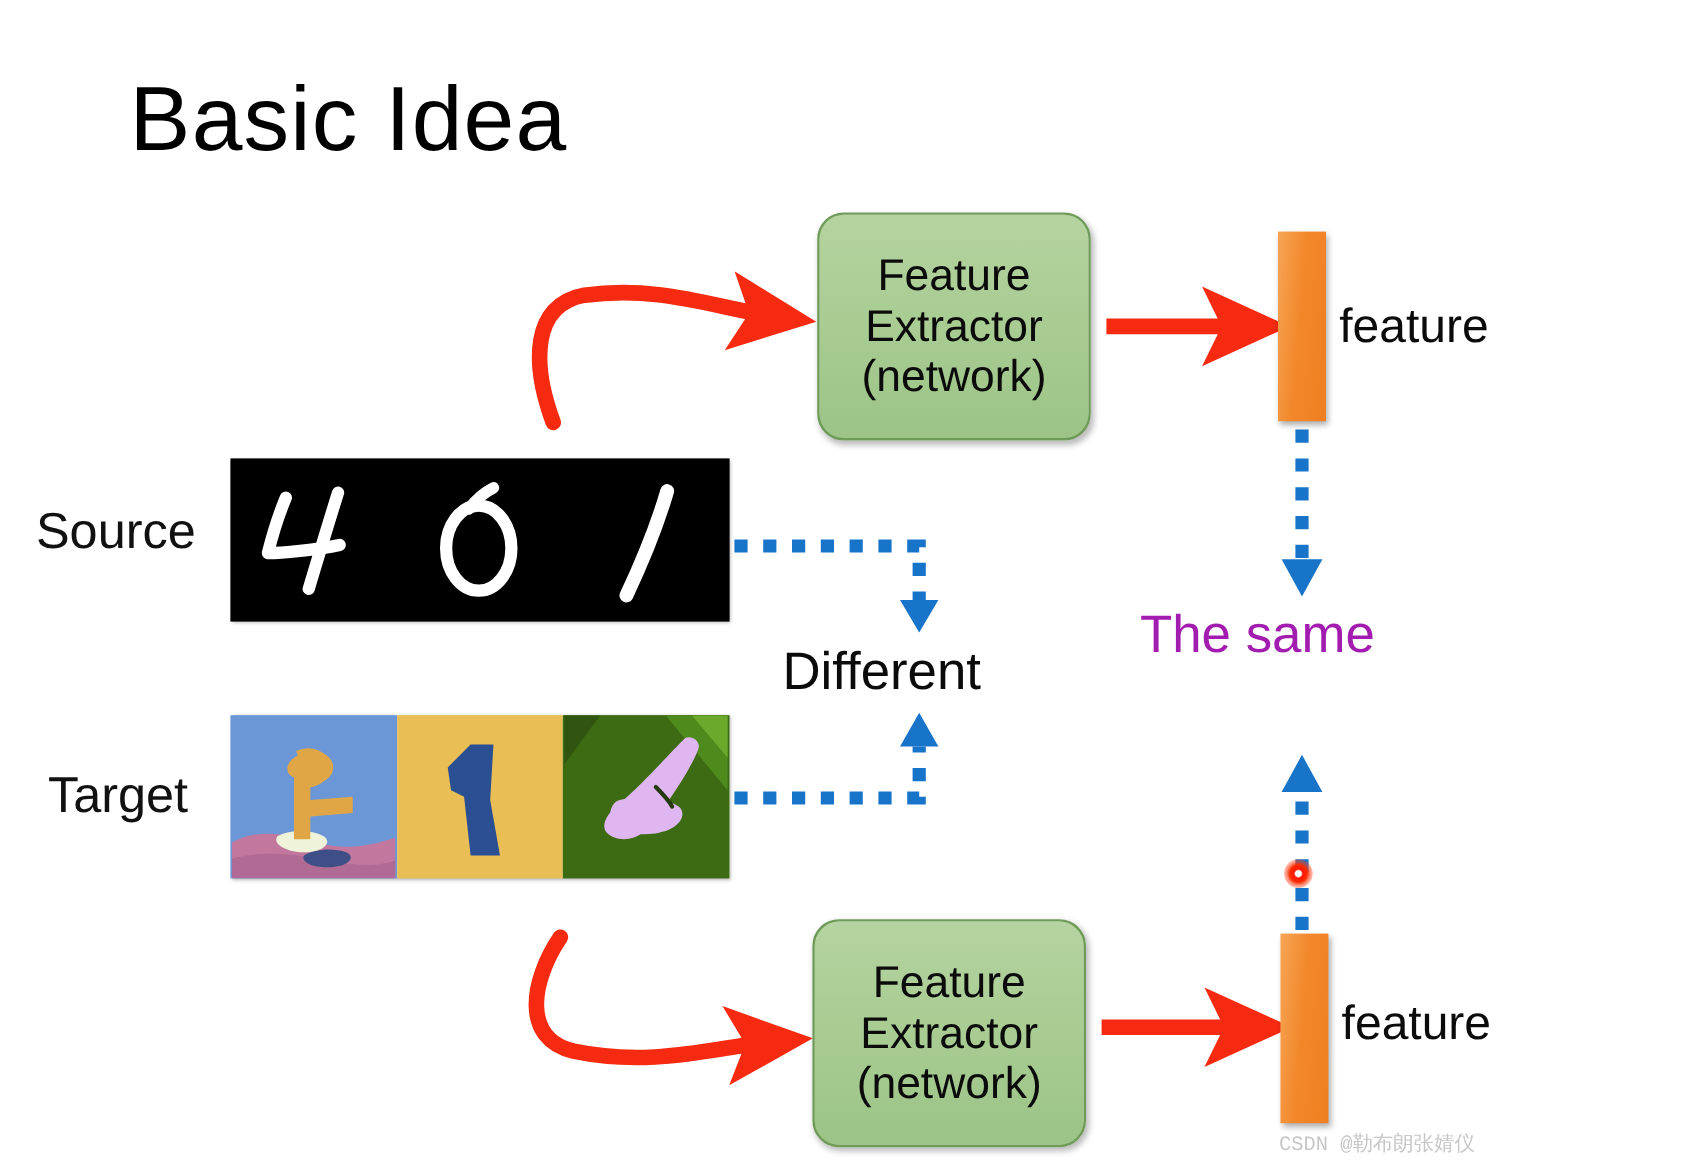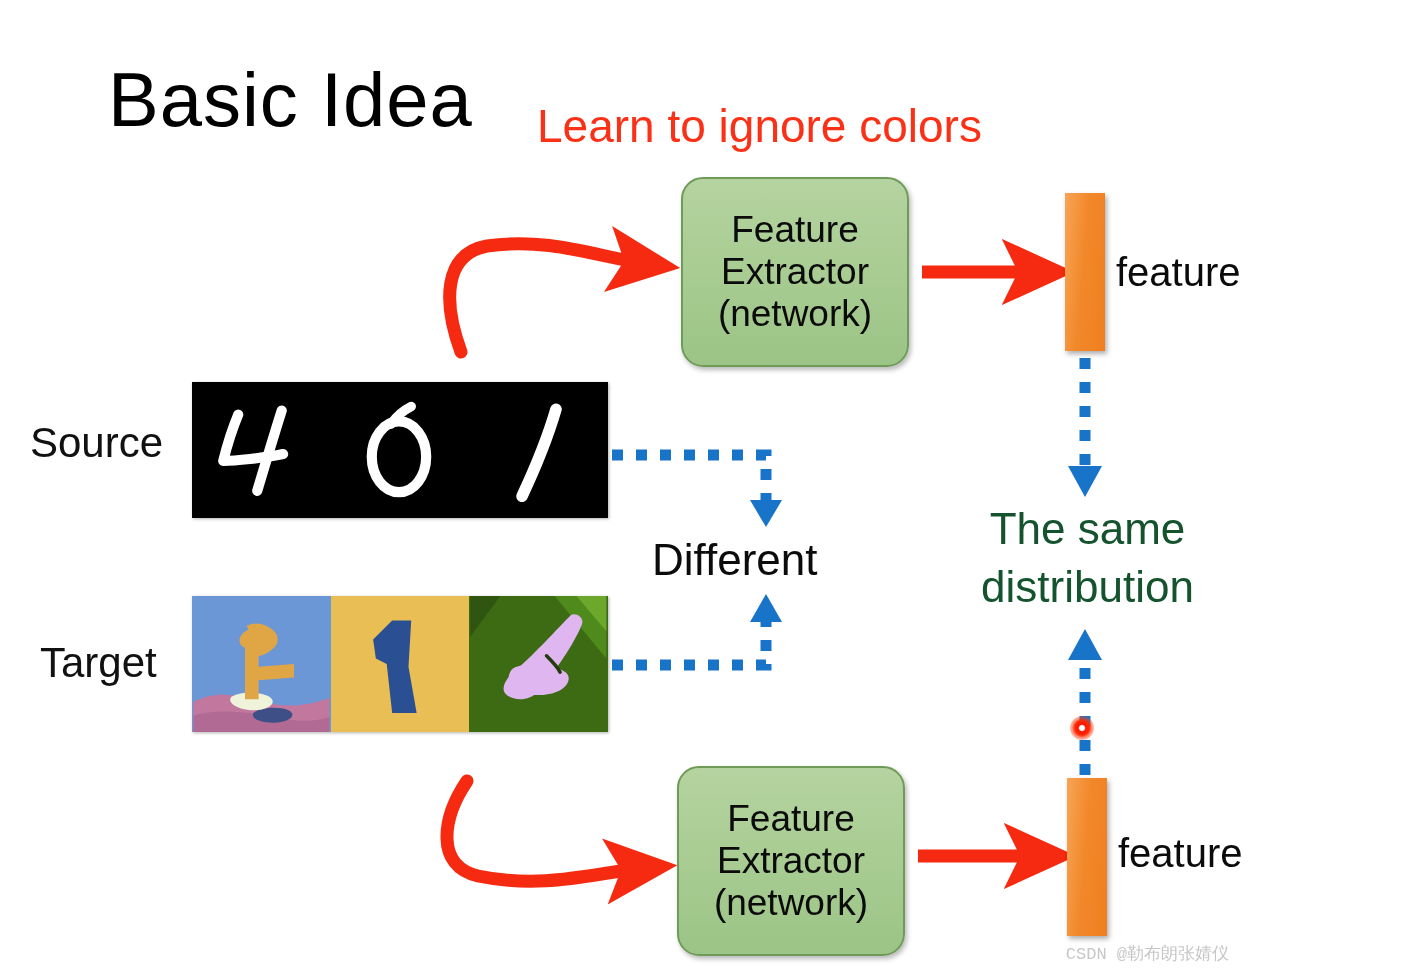--- a/index.html
+++ b/index.html
@@ -144,23 +144,22 @@
     line-height: 1;
     text-align: right;
   }
   #different-text { left: 652px; top: 538px; }
 
   #same-dist-text {
     position: absolute;
     left: 950px;
     top: 500px;
     width: 275px;
-    text-align: center;
     font-size: 44px;
-    color: #14532d;
+    color: #a21caf;
     line-height: 1.32;
   }
 
   
   #laser-dot {
     position: absolute;
     left: 1070px;
     top: 716px;
     width: 24px;
     height: 24px;
@@ -214,21 +213,20 @@
 
     <path d="M1085,358 L1085,466" fill="none" stroke="#1874C8" stroke-width="11" stroke-dasharray="11 13" stroke-linecap="butt"></path>
     <path d="M1068,466 L1102,466 L1085,497 Z" fill="#1874C8"></path>
 
     <path d="M1085,775 L1085,660" fill="none" stroke="#1874C8" stroke-width="11" stroke-dasharray="11 13" stroke-linecap="butt"></path>
     <path d="M1068,660 L1102,660 L1085,629 Z" fill="#1874C8"></path>
   </svg>
 
   <div class="page-title">Basic Idea</div>
 
-  <div class="red-heading">Learn to ignore colors</div>
 
   <div class="row-label" id="label-source">Source</div>
   <div class="row-label" id="label-target">Target</div>
 
   <div class="strip" id="source-strip">
     <div class="digit-cell">
       <svg class="mnist-glyph" viewBox="0 0 100 100">
         <path d="M33,24 C28,36 24,50 22,58 C30,58 52,56 66,53" fill="none" stroke="#ffffff" stroke-width="7.5" stroke-linecap="round" stroke-linejoin="round"></path>
         <path d="M65,21 C59,40 53,60 47,80" fill="none" stroke="#ffffff" stroke-width="7.5" stroke-linecap="round"></path>
       </svg>
@@ -300,20 +298,19 @@
   <div class="feature-bar" id="feature-bar-top"></div>
   <div class="feature-label" id="feature-label-top">feature</div>
 
   <div class="feature-bar" id="feature-bar-bottom"></div>
   <div class="feature-label" id="feature-label-bottom">feature</div>
 
   <div class="center-text" id="different-text">Different</div>
 
   <div id="same-dist-text">
     <div>The same</div>
-    <div>distribution</div>
   </div>
 
   <div id="laser-dot"></div>
 
   <div id="watermark">CSDN @勒布朗张婧仪</div>
 
 </div>
 
 </body></html>

